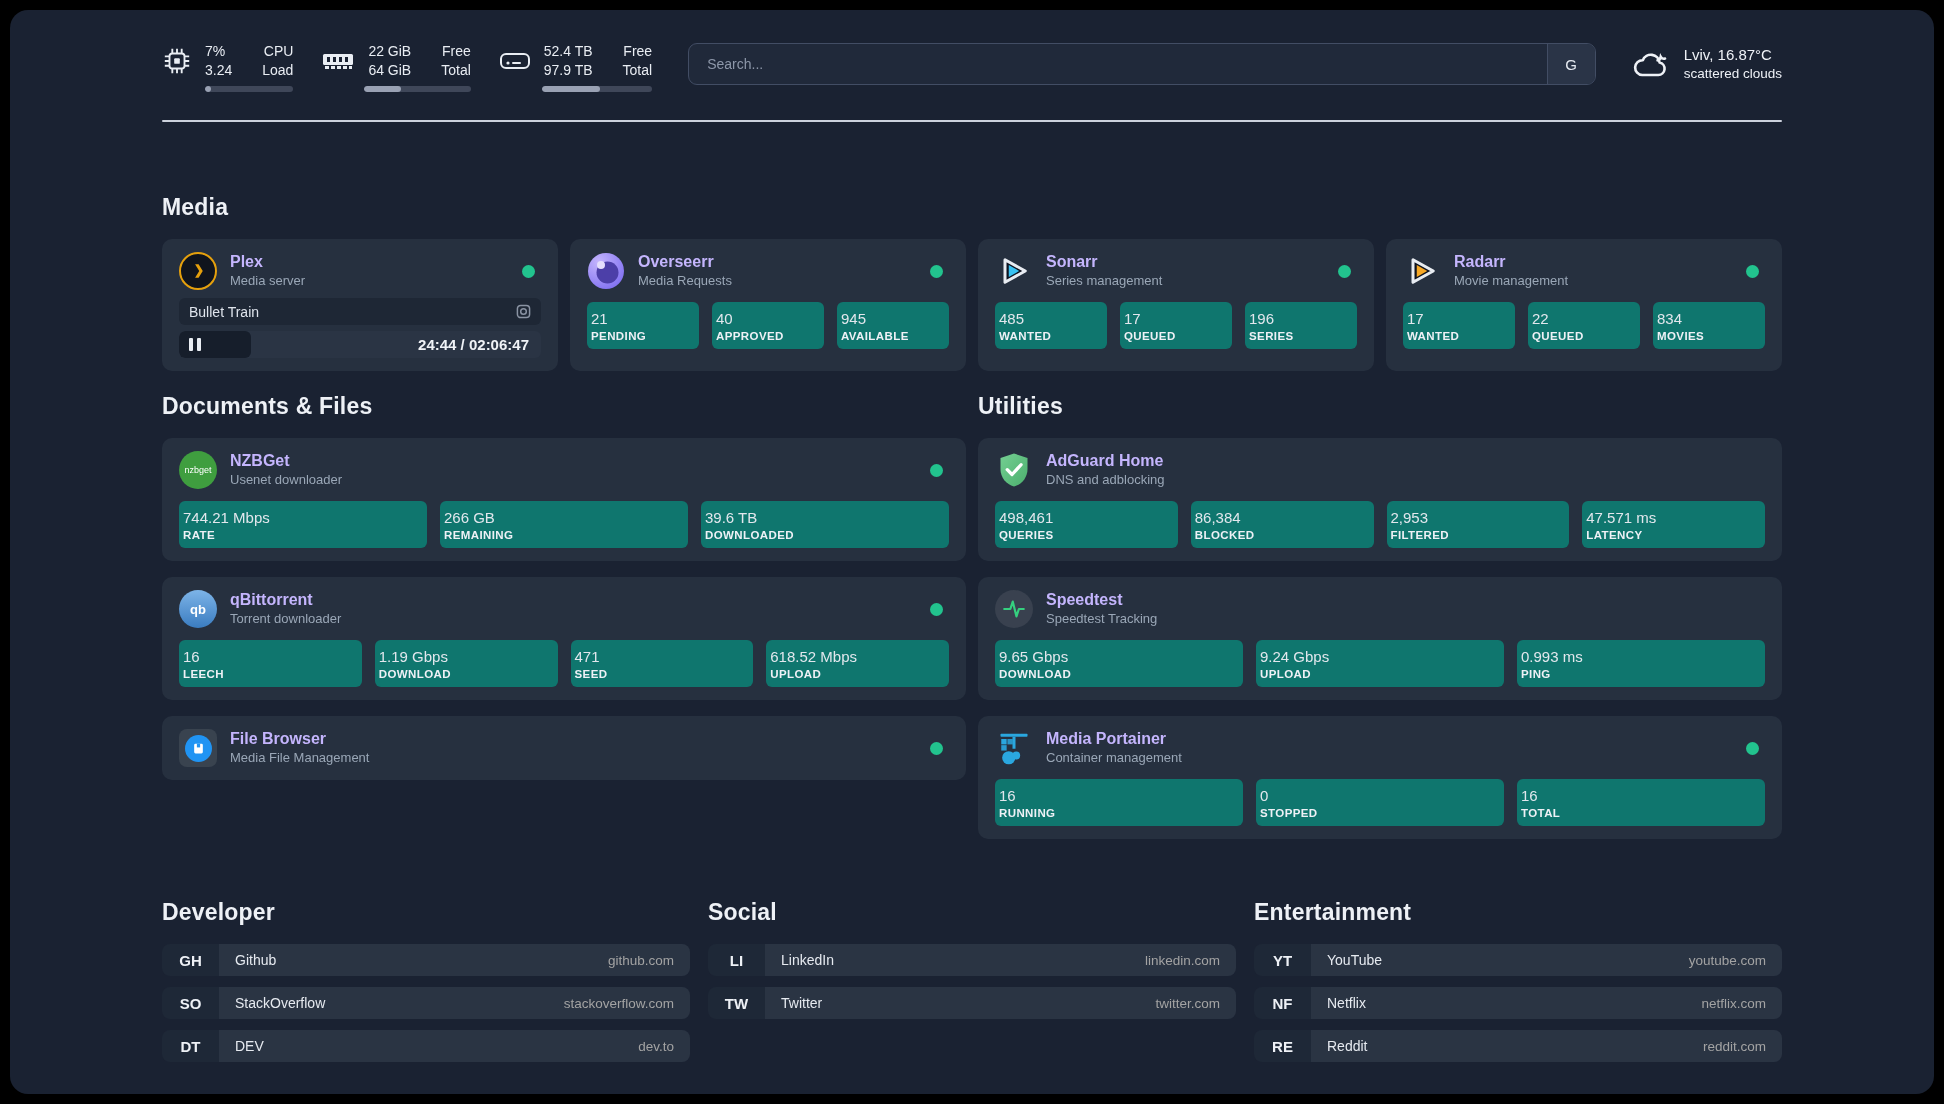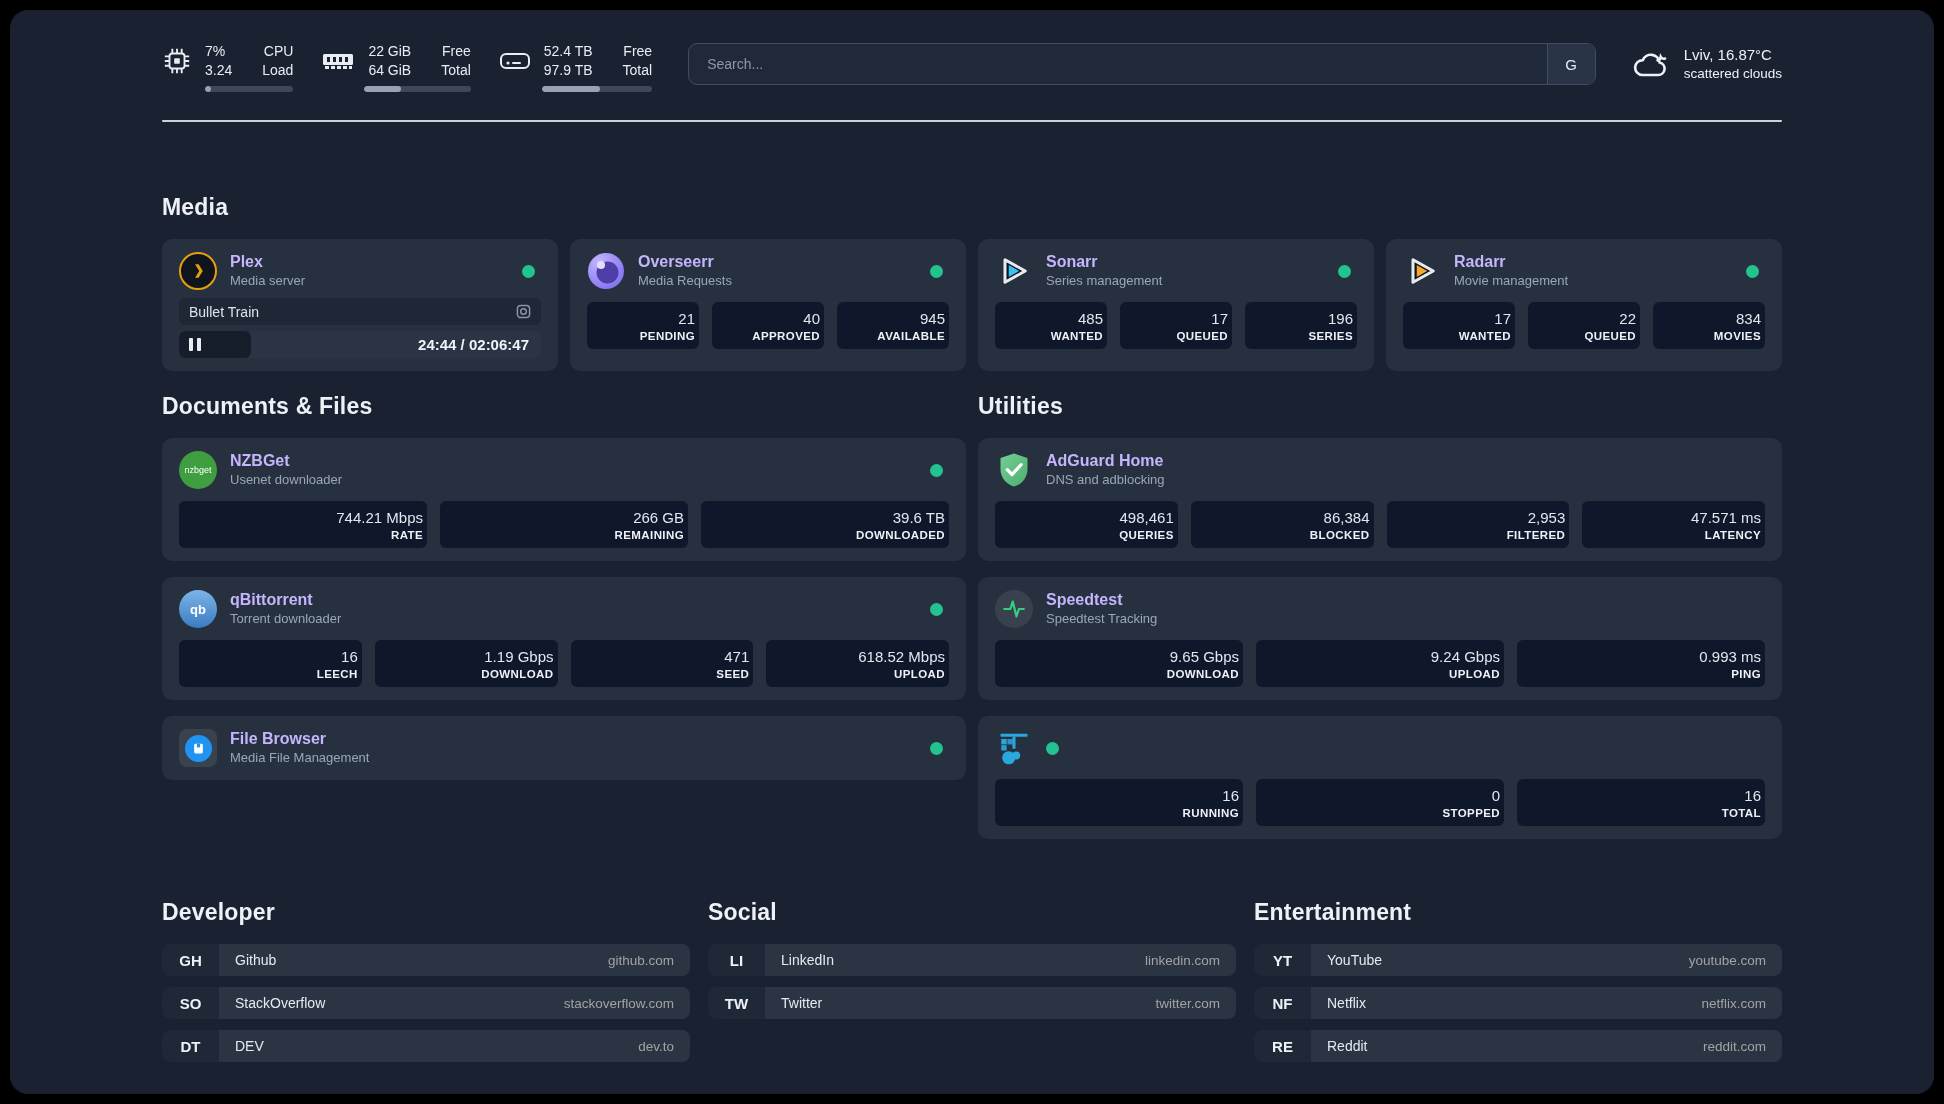--- a/index.html
+++ b/index.html
@@ -45,21 +45,21 @@
   .cards-4 { display:grid; grid-template-columns:repeat(4,1fr); gap:12px; }
 
   .card { background:#26303f; border-radius:10px; padding:13px 17px; cursor:pointer; }
   .card-head { display:flex; align-items:center; gap:13px; }
   .head-txt { flex:1; line-height:1.3; }
   .app-name { font-size:16px; font-weight:700; color:#c4b5fd; }
   .app-sub { font-size:13px; color:#9aa7b7; }
   .status-dot { width:13px; height:13px; border-radius:50%; background:#22c38e; margin-right:6px; }
 
   .stats-row { display:flex; gap:13px; margin-top:12px; }
-  .stat-box { flex:1; background:#0f172a; border-radius:6px; padding:8px 4px 7px 4px; text-align:right; }
+  .stat-box { flex:1; background:#0f766e; border-radius:6px; padding:8px 4px 7px 4px; text-align:left; }
   .stat-val { font-size:15px; color:#e2e7ed; margin-bottom:3px; }
   .stat-lab { font-size:11.5px; font-weight:700; color:#eef1f6; letter-spacing:.4px; }
 
   
   .player-row { background:#1e2735; border-radius:6px; height:27px; display:flex;
                 align-items:center; padding:0 10px; margin-top:8px; }
   .player-row .pr-title { flex:1; font-size:14px; color:#dfe4ec; }
   .progress-row { background:#2a3444; border-radius:6px; height:27px; margin-top:6px;
                   position:relative; display:flex; align-items:center; overflow:hidden; }
   .progress-fill { position:absolute; left:0; top:0; bottom:0; background:#161e2b;
@@ -485,20 +485,24 @@
               <svg width="36" height="38" viewBox="0 0 24 24" fill="#2aa7df">
                 <rect x="3" y="2.5" width="18" height="2" rx="0.5"></rect>
                 <path d="M11 4.5h2v8h-2z"></path>
                 <rect x="3.5" y="6" width="3.6" height="3.6"></rect>
                 <rect x="7.6" y="6" width="3.6" height="3.6" opacity="0.85"></rect>
                 <rect x="3.5" y="10.1" width="3.6" height="3.6" opacity="0.9"></rect>
                 <circle cx="8.5" cy="18.5" r="4.4"></circle>
                 <circle cx="13.5" cy="17" r="2.6"></circle>
               </svg>
             </div>
+            <div class="head-txt">
+              <div class="app-name">Media Portainer</div>
+              <div class="app-sub">Container management</div>
+            </div>
             <span class="status-dot"></span>
           </div>
           <div class="stats-row">
             <div class="stat-box">
               <div class="stat-val">16</div>
               <div class="stat-lab">RUNNING</div>
             </div>
             <div class="stat-box">
               <div class="stat-val">0</div>
               <div class="stat-lab">STOPPED</div>

